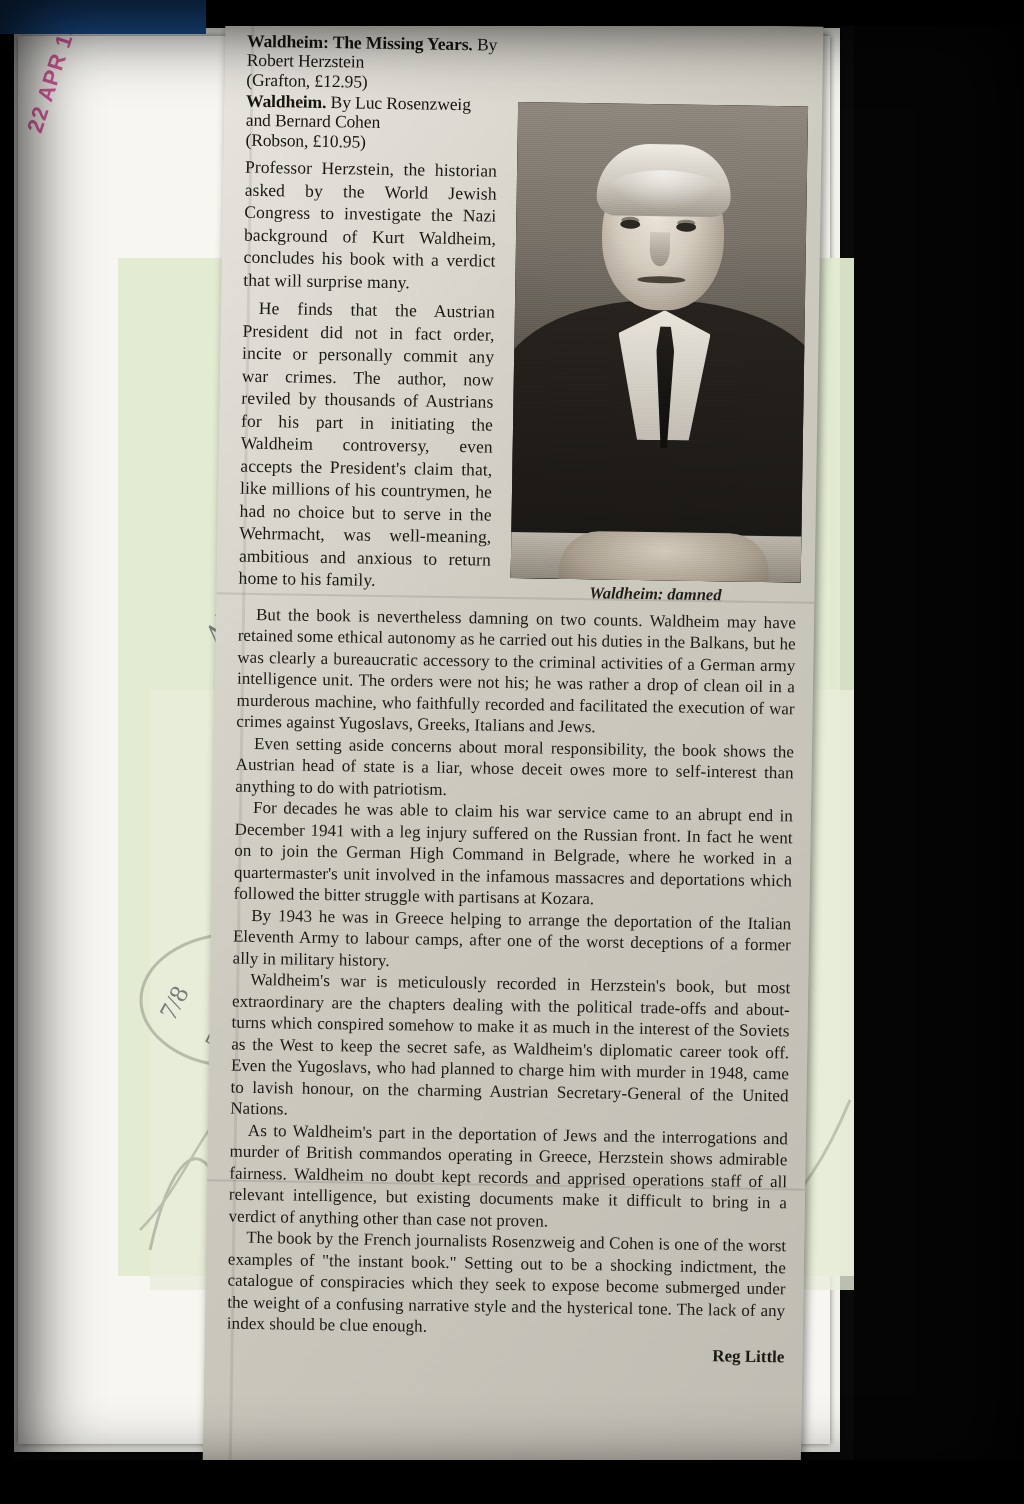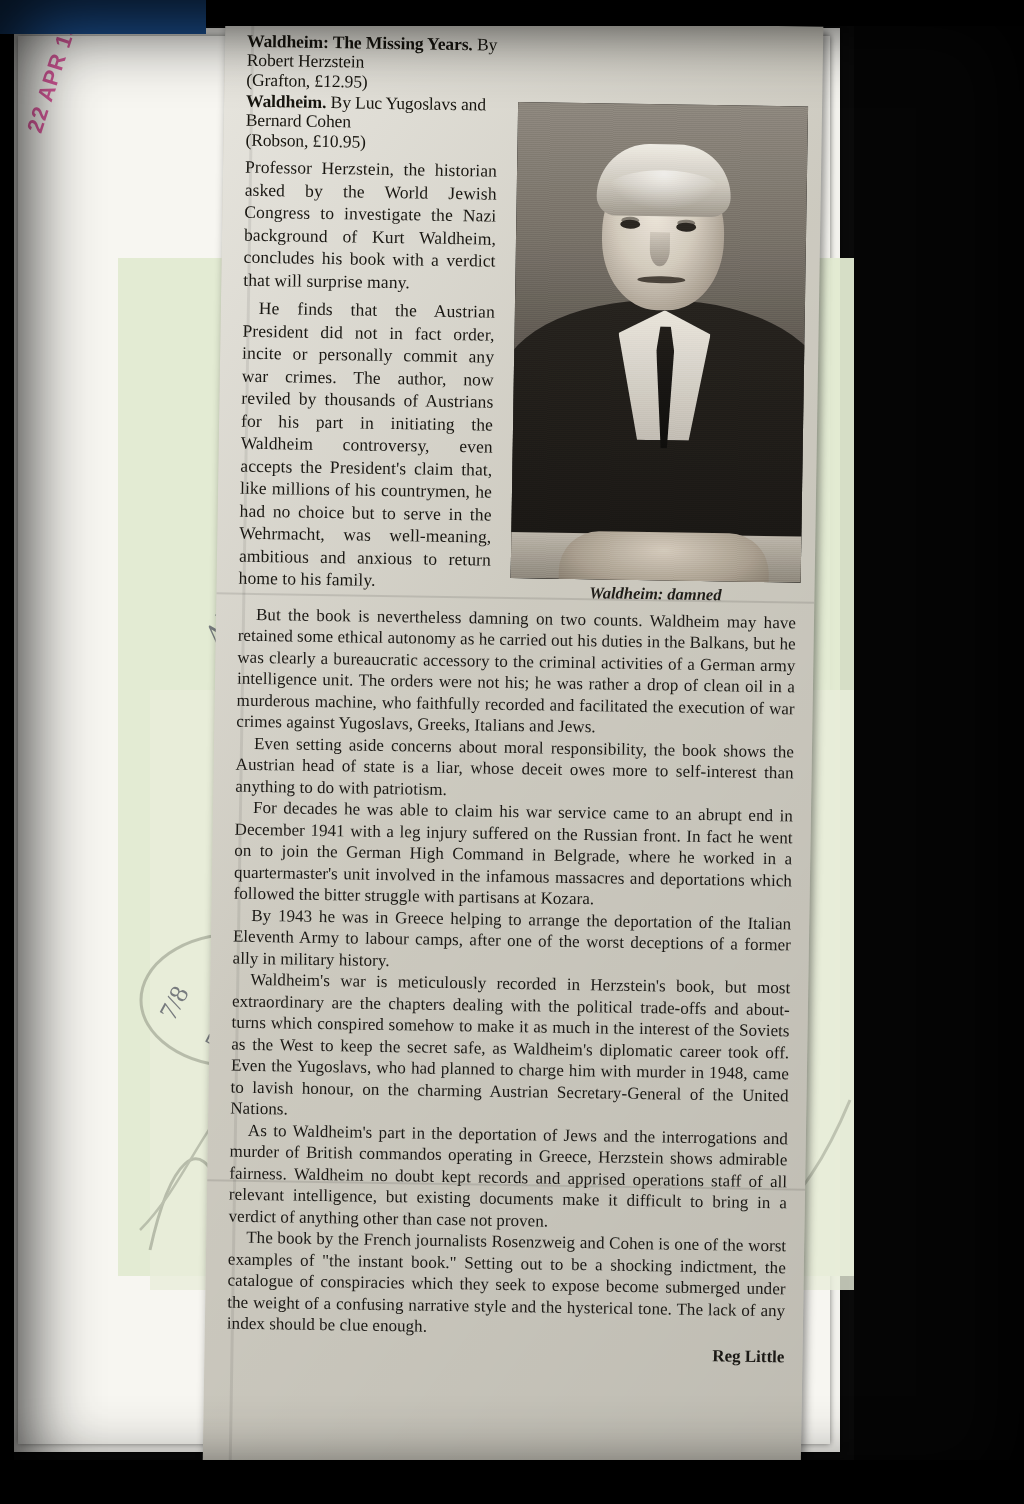--- a/index.html
+++ b/index.html
@@ -367,21 +367,21 @@
     <div class="fold-line fold2"></div>
 
     <div class="clip-inner">
 
       <div class="lead-block">
         <p class="headline">
           <span>Waldheim: The Missing Years.</span><span class="reg"> By Robert Herzstein</span>
         </p>
         <p class="headline reg" style="font-weight:normal">(Grafton, £12.95)</p>
         <p class="headline headline2">
-          <span>Waldheim.</span><span class="reg"> By Luc Yugoslavs and Bernard Cohen</span>
+          <span>Waldheim.</span><span class="reg"> By Luc Rosenzweig and Bernard Cohen</span>
         </p>
         <p class="headline reg" style="font-weight:normal">(Robson, £10.95)</p>
 
         <p class="lead">Professor Herzstein, the historian asked by the World Jewish Congress to investigate the Nazi background of Kurt Waldheim, concludes his book with a verdict that will surprise many.</p>
         <p class="lead" style="text-indent:16px">He finds that the Austrian President did not in fact order, incite or personally commit any war crimes. The author, now reviled by thousands of Austrians for his part in initiating the Waldheim controversy, even accepts the President's claim that, like millions of his countrymen, he had no choice but to serve in the Wehrmacht, was well-meaning, ambitious and anxious to return home to his family.</p>
       </div>
 
       <div class="photo">
         <div class="ph-bg"></div>
         <div class="ph-shoulder"></div>

